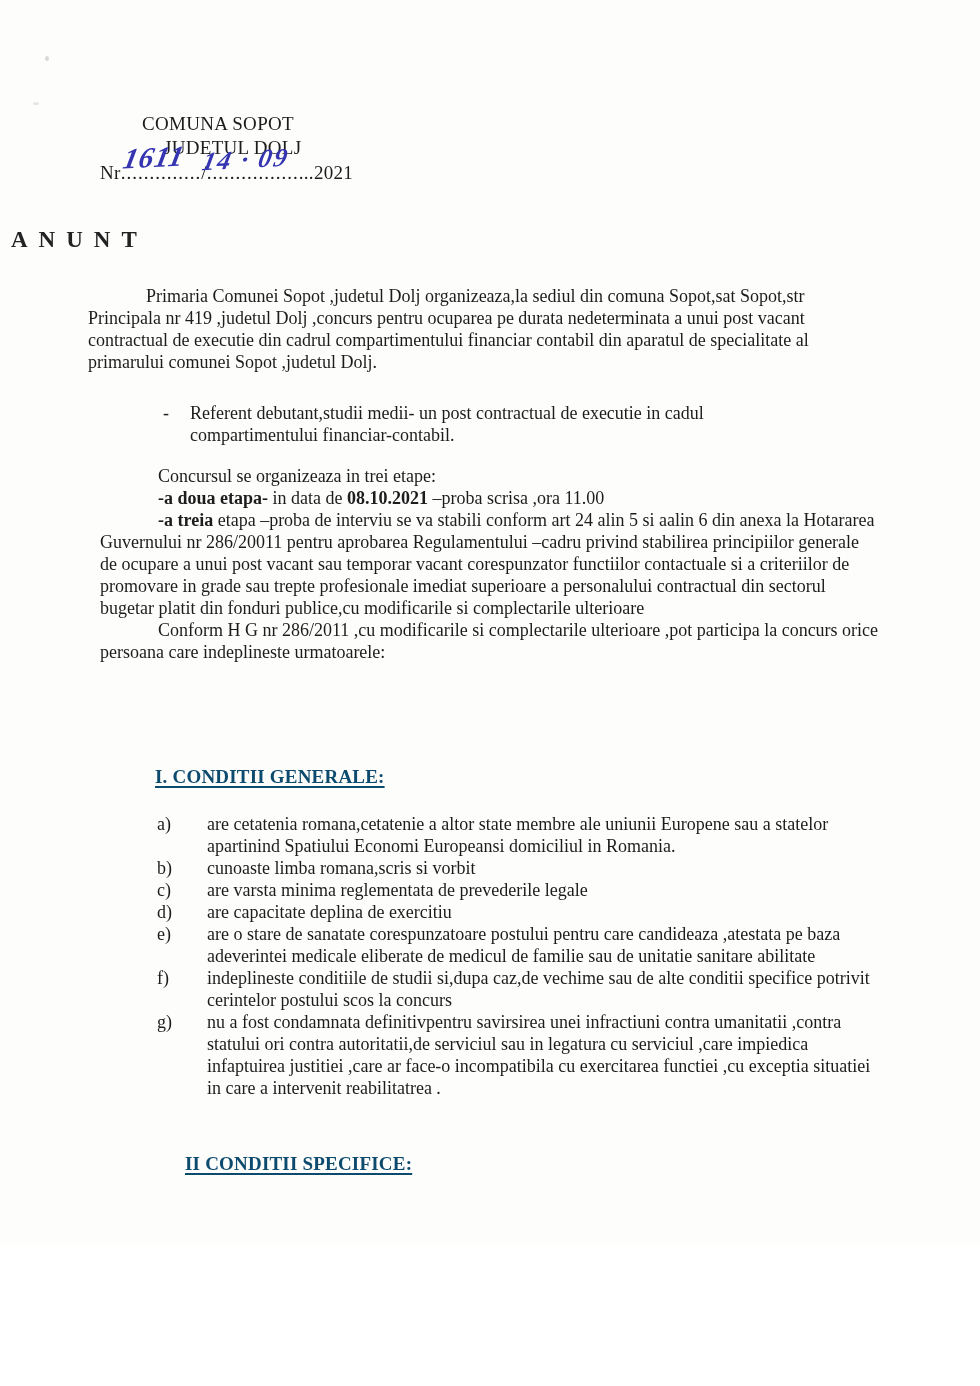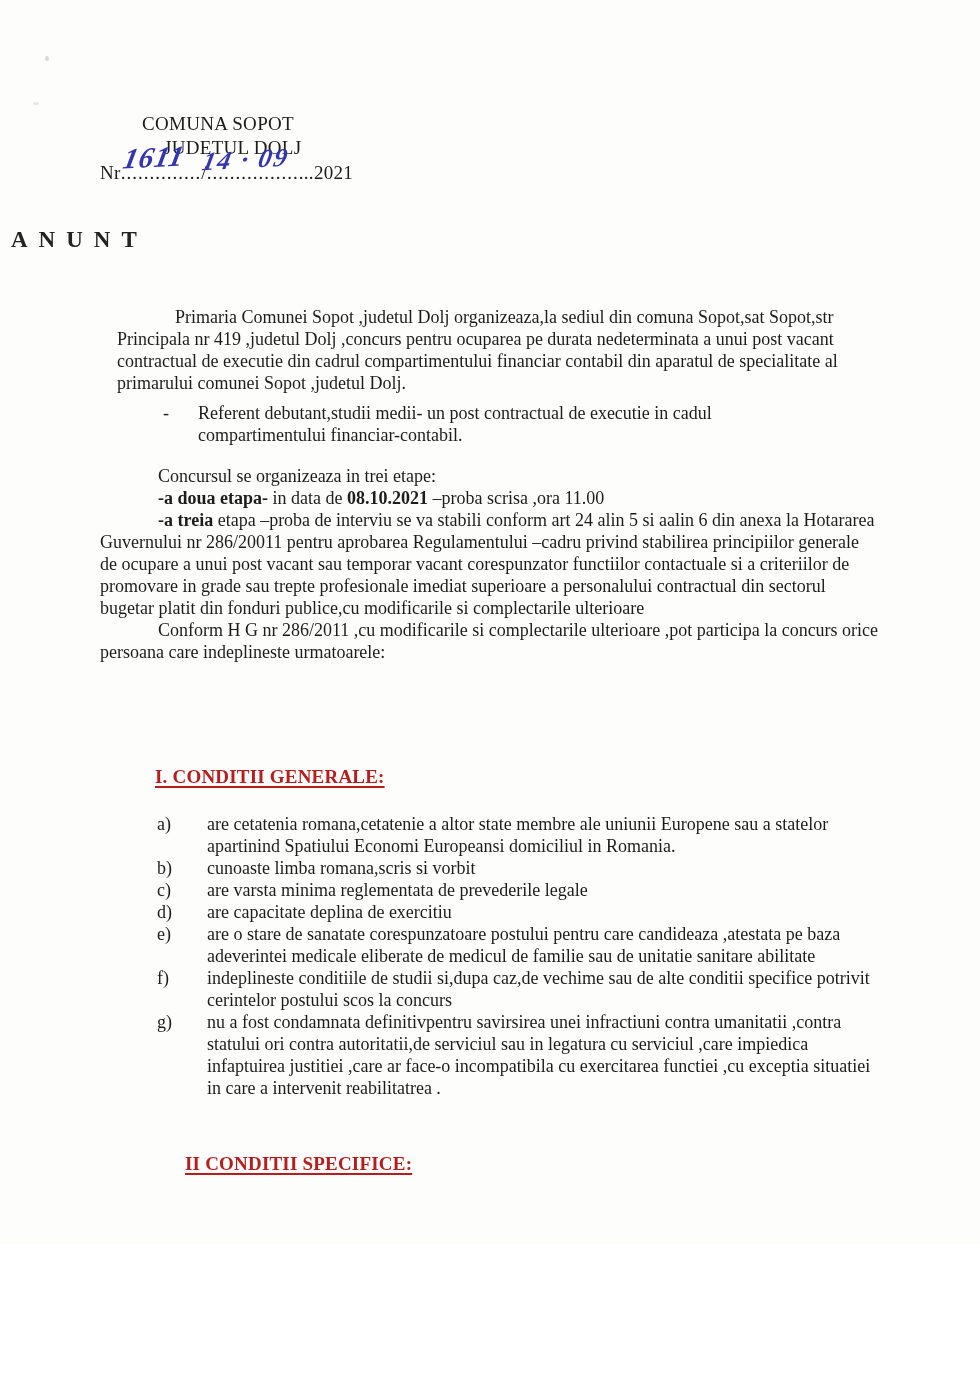--- a/index.html
+++ b/index.html
@@ -26,32 +26,32 @@
   .hw-date{left:103px;top:-13px;font-size:26px;letter-spacing:2px;}
 
   .doc-title{
     position:absolute;left:0;top:227px;width:100%;margin:0;text-align:left;
     font-size:23px;font-weight:700;letter-spacing:11px;text-indent:11px;color:#222;
   }
 
   .body-text{font-size:18px;line-height:22px;}
   p{margin:0;}
 
-  .intro{position:absolute;left:117px;top:285px;width:775px;text-indent:58px;margin-top:21px;}
+  .intro{position:absolute;left:88px;top:285px;width:775px;text-indent:58px;}
 
   .bullet{position:absolute;left:163px;top:402px;display:flex;}
   .bullet-marker{width:27px;flex:0 0 27px;}
-  .bullet-text{width:575px;margin-left:8px;}
+  .bullet-text{width:575px;}
 
   .stages{position:absolute;left:100px;top:465px;width:780px;}
   .ind{text-indent:58px;}
 
   .sec-heading{
     position:absolute;margin:0;font-size:19px;font-weight:700;letter-spacing:.2px;
-    text-decoration:underline;text-decoration-thickness:2px;text-underline-offset:3px;color:#b91c1c;
+    text-decoration:underline;text-decoration-thickness:2px;text-underline-offset:3px;color:#0c4a6e;
   }
   .sec-heading-1{left:155px;top:766px;}
   .sec-heading-2{left:185px;top:1153px;}
 
   .cond-list{position:absolute;left:100px;top:813px;width:788px;}
   .cond-item{display:grid;grid-template-columns:28px 1fr;padding-left:57px;}
   .cond-letter{}
   .cond-text{max-width:700px;margin-left:22px;}
 </style>
 </head>

